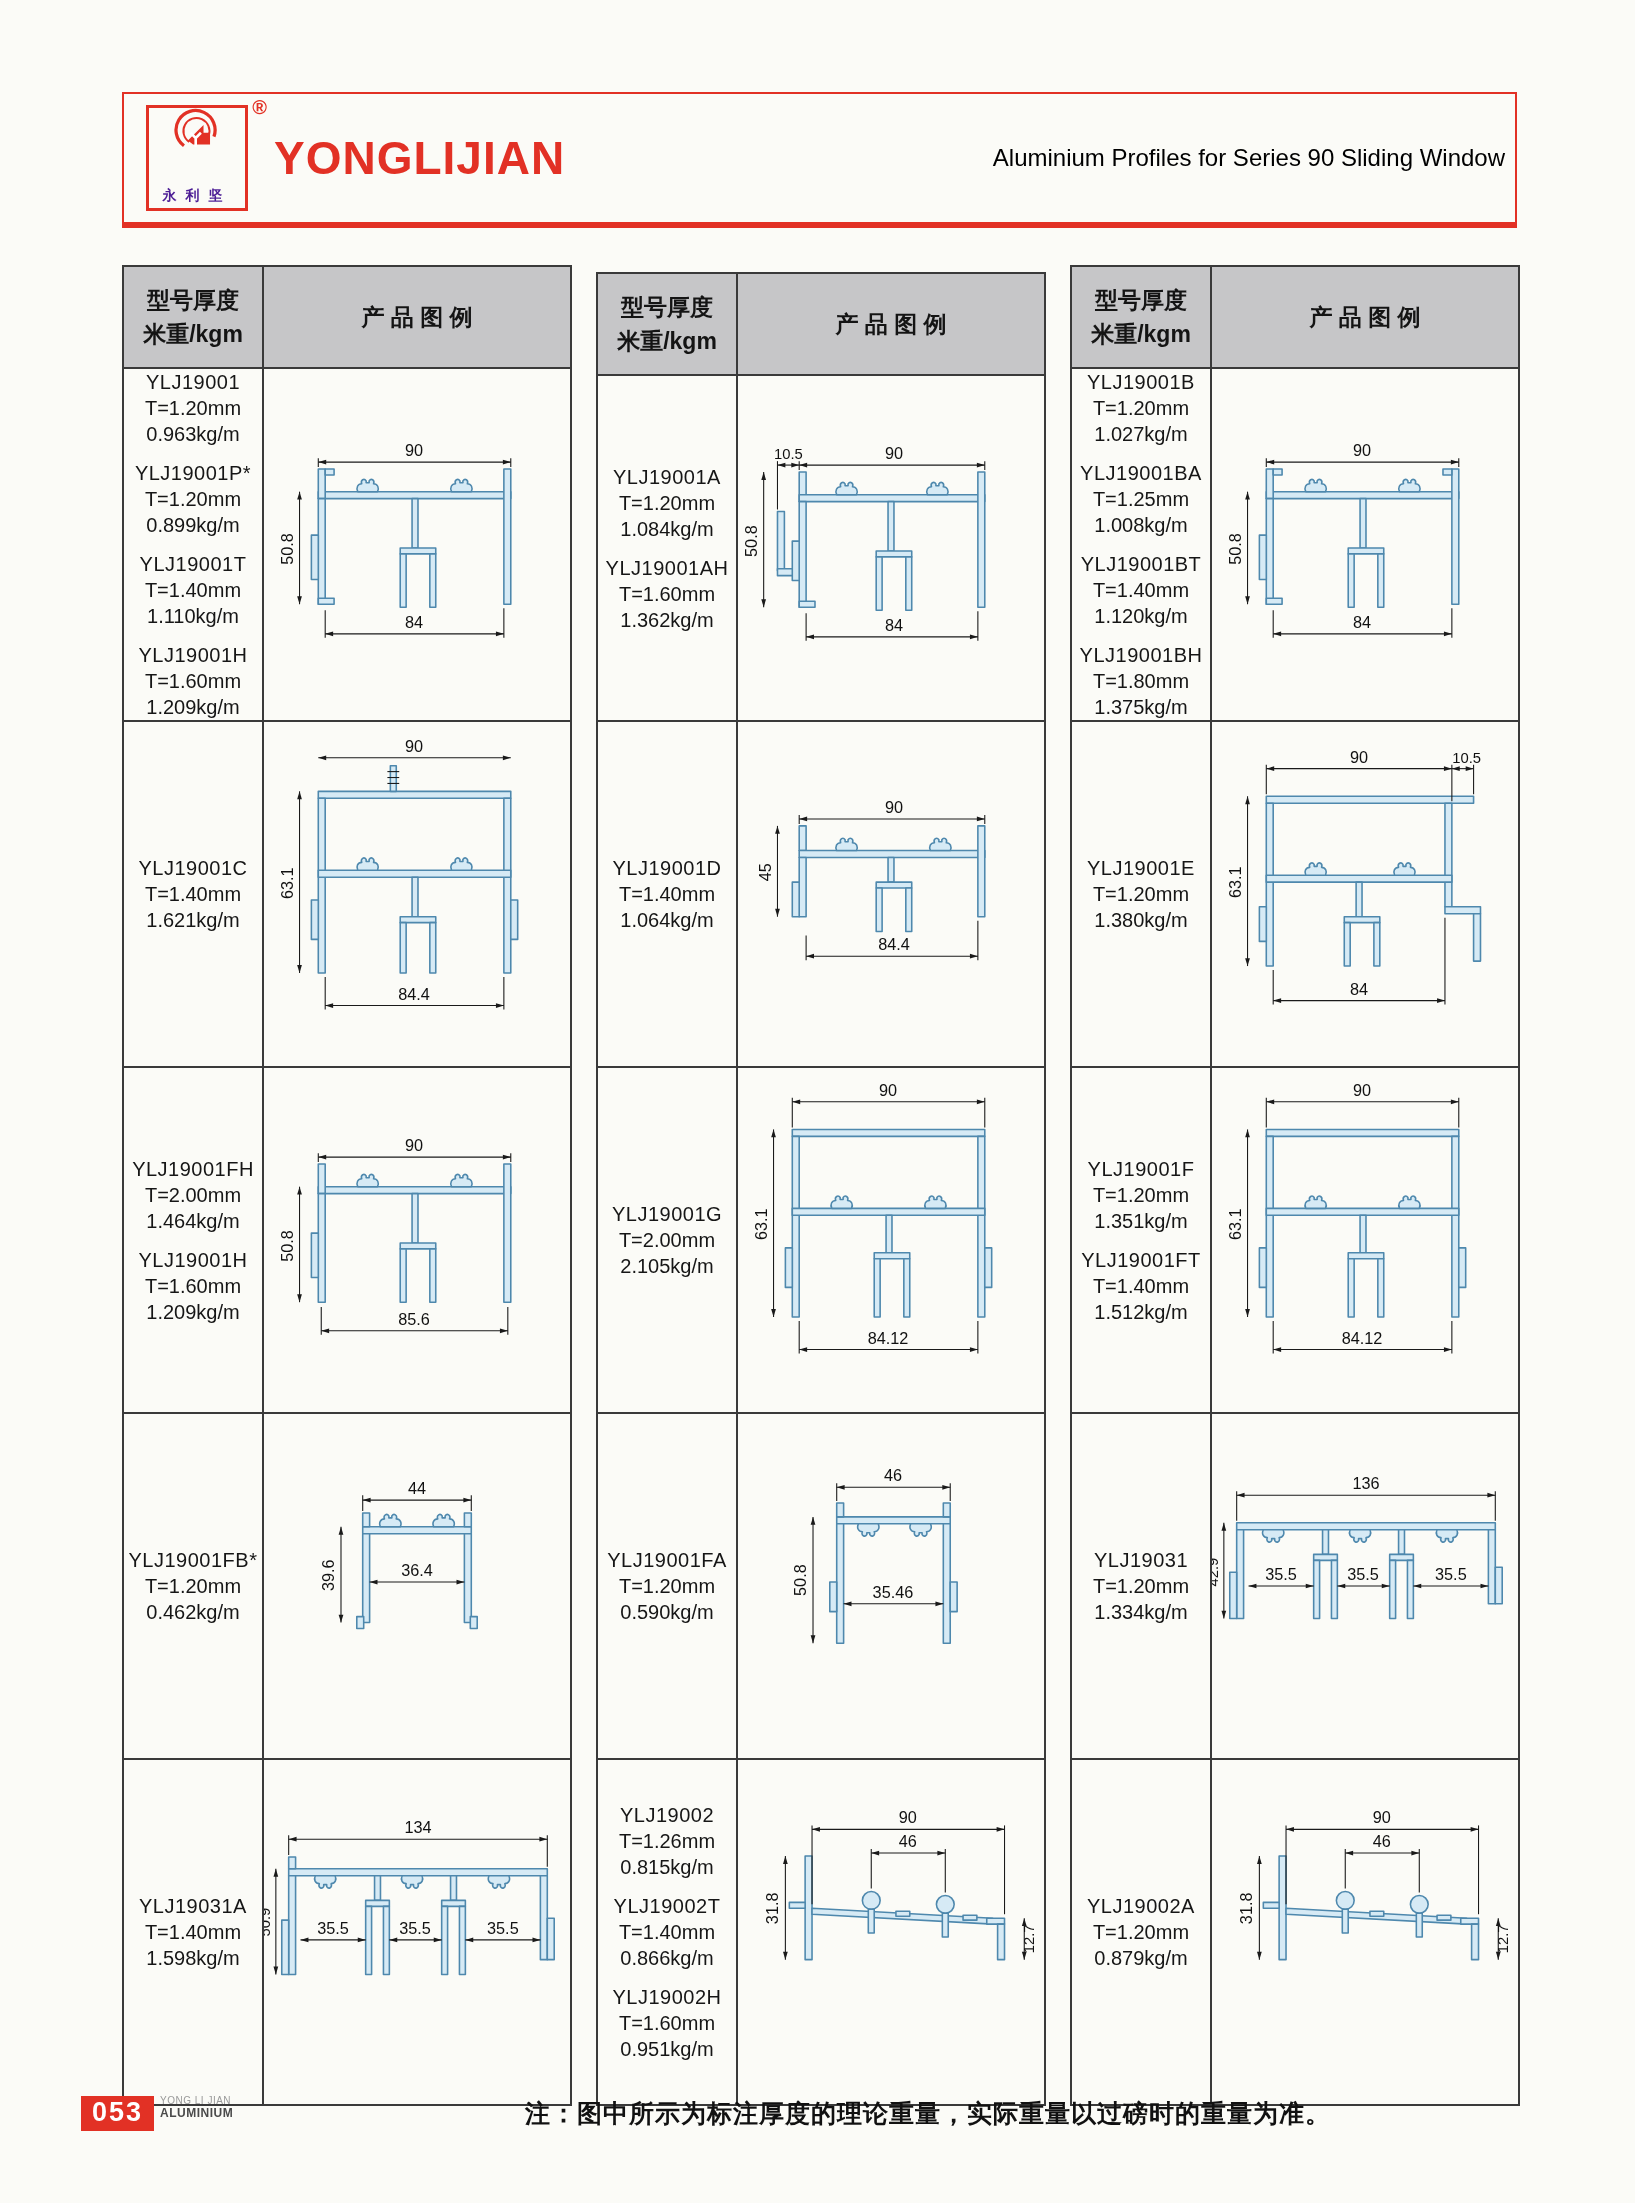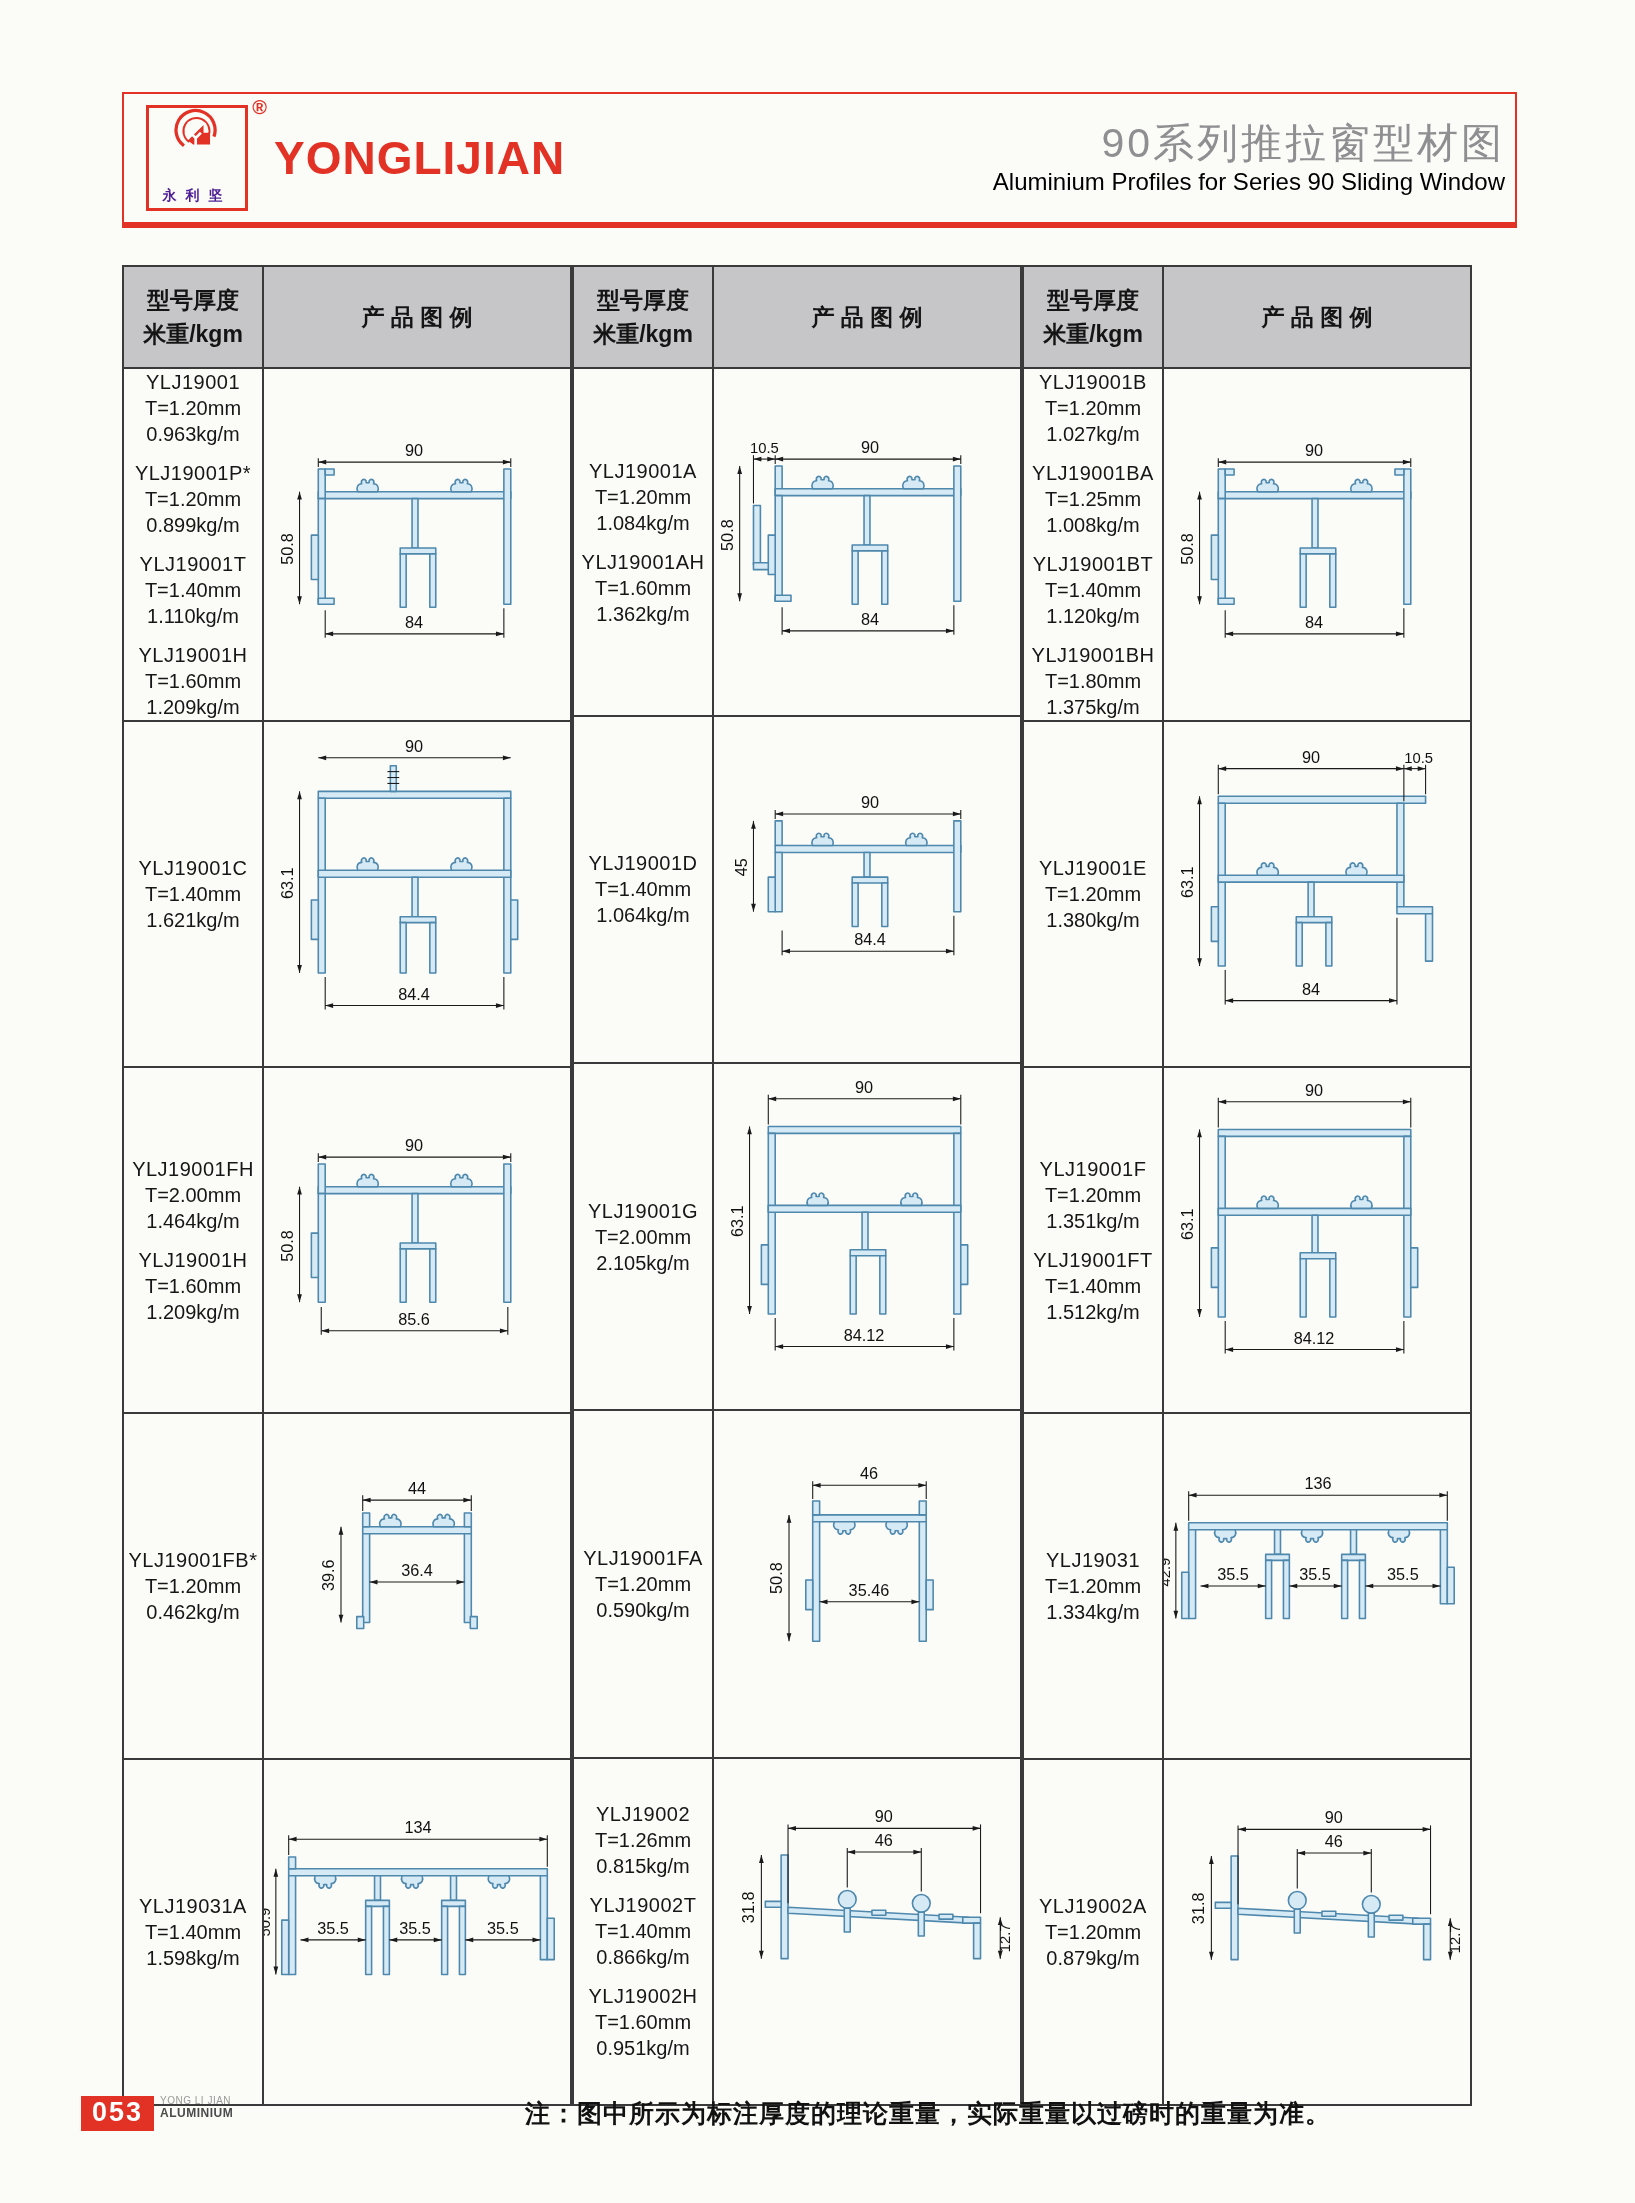--- a/index.html
+++ b/index.html
@@ -9,21 +9,21 @@
   .logobox{position:relative;width:96px;height:100px;border:3px solid #e23125;margin-left:22px;flex:0 0 auto;display:flex;flex-direction:column;align-items:center;justify-content:flex-end;}
   .logochars{color:#4c1d95;font-size:14px;font-weight:bold;letter-spacing:9px;margin-bottom:3px;white-space:nowrap;margin-top:36px;}
   .reg{position:absolute;right:-22px;top:-12px;color:#e23125;font-size:20px;font-weight:bold;}
   .brand{display:flex;align-items:baseline;gap:16px;margin-left:26px;}
   .brand-cn{font-size:47px;font-weight:bold;color:#e23125;letter-spacing:2px;}
   .brand-en{font-size:46px;font-weight:bold;color:#e23125;letter-spacing:1px;}
   .hdr-right{margin-left:auto;text-align:right;padding-right:10px;}
   .title-cn{font-size:41px;color:#8f8f92;letter-spacing:3px;line-height:1.15;}
   .title-en{font-size:24px;color:#000000;}
   
-  .tables{position:absolute;left:122px;top:265px;display:flex;}
+  .tables{position:absolute;left:122px;top:265px;display:flex;gap:24px;align-items:flex-end;}
   table.cat{border-collapse:collapse;table-layout:fixed;width:450px;}
   table.cat th,table.cat td{border:2px solid #3a3a3a;padding:0;vertical-align:middle;}
   table.cat th{background:#c6c6c8;height:100px;font-size:23px;font-weight:bold;color:#141414;}
   th .h2l{line-height:1.5;}
   col.c1{width:140px;}
   td.txt{height:344px;text-align:center;margin-top:8px;}
   td.drw{height:344px;}
   .models{display:flex;flex-direction:column;justify-content:center;align-items:center;gap:13px;height:100%;}
   .model{font-size:20px;line-height:1.3;}
   .model div:first-child{letter-spacing:.5px;}
@@ -51,21 +51,20 @@
       <path d="M28,52 A20,20 0 1 1 58,42" fill="none" stroke="#e23125" stroke-width="3"></path>
       <polygon points="26,50 50,26 50,38 60,38 60,56 34,56" fill="#e23125"></polygon>
       <path d="M30,38 L38,46 M46,38 L38,46 L38,60" fill="none" stroke="#fff" stroke-width="4"></path>
     </svg>
     <div class="logochars">永利坚</div>
   </div>
   <div class="brand">
     <span class="brand-en">YONGLIJIAN</span>
   </div>
   <div class="hdr-right">
-    <div class="title-cn">90系列推拉窗型材图</div>
     <div class="title-en">Aluminium Profiles for Series 90 Sliding Window</div>
   </div>
 </div>
 
 <div class="tables">
 
   <table class="cat">
     <colgroup>
         <col class="c1">
         <col>

